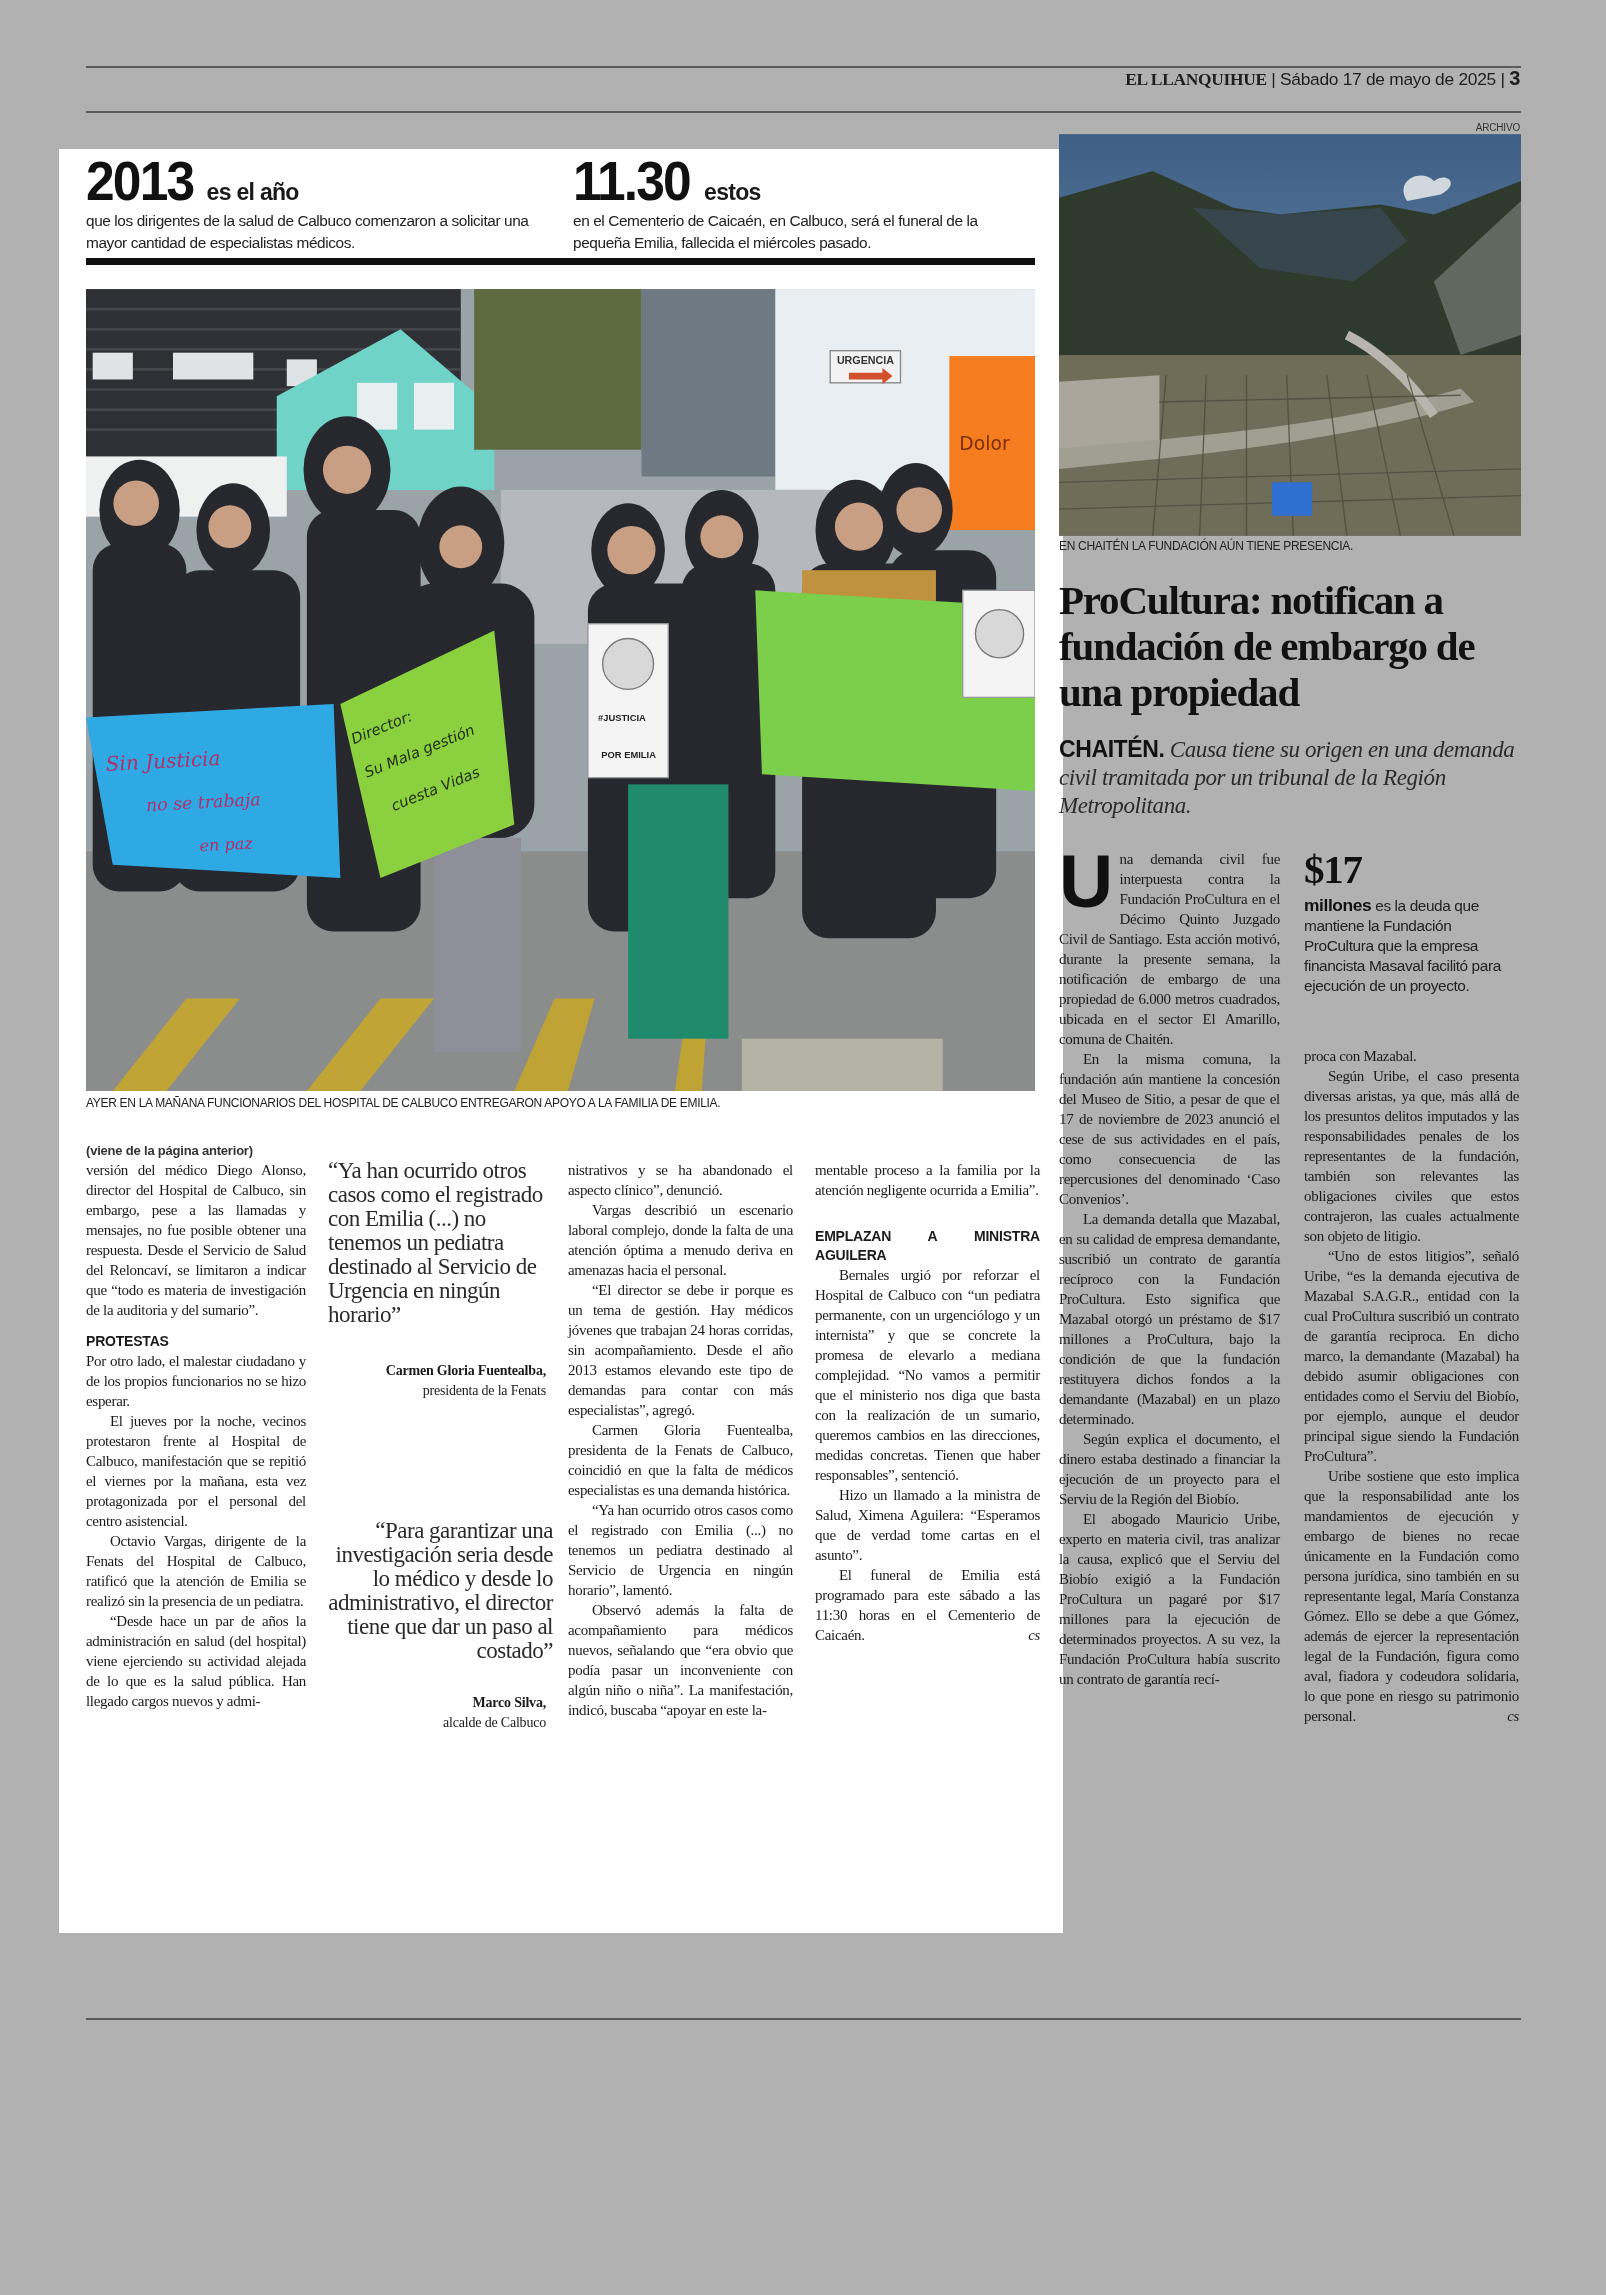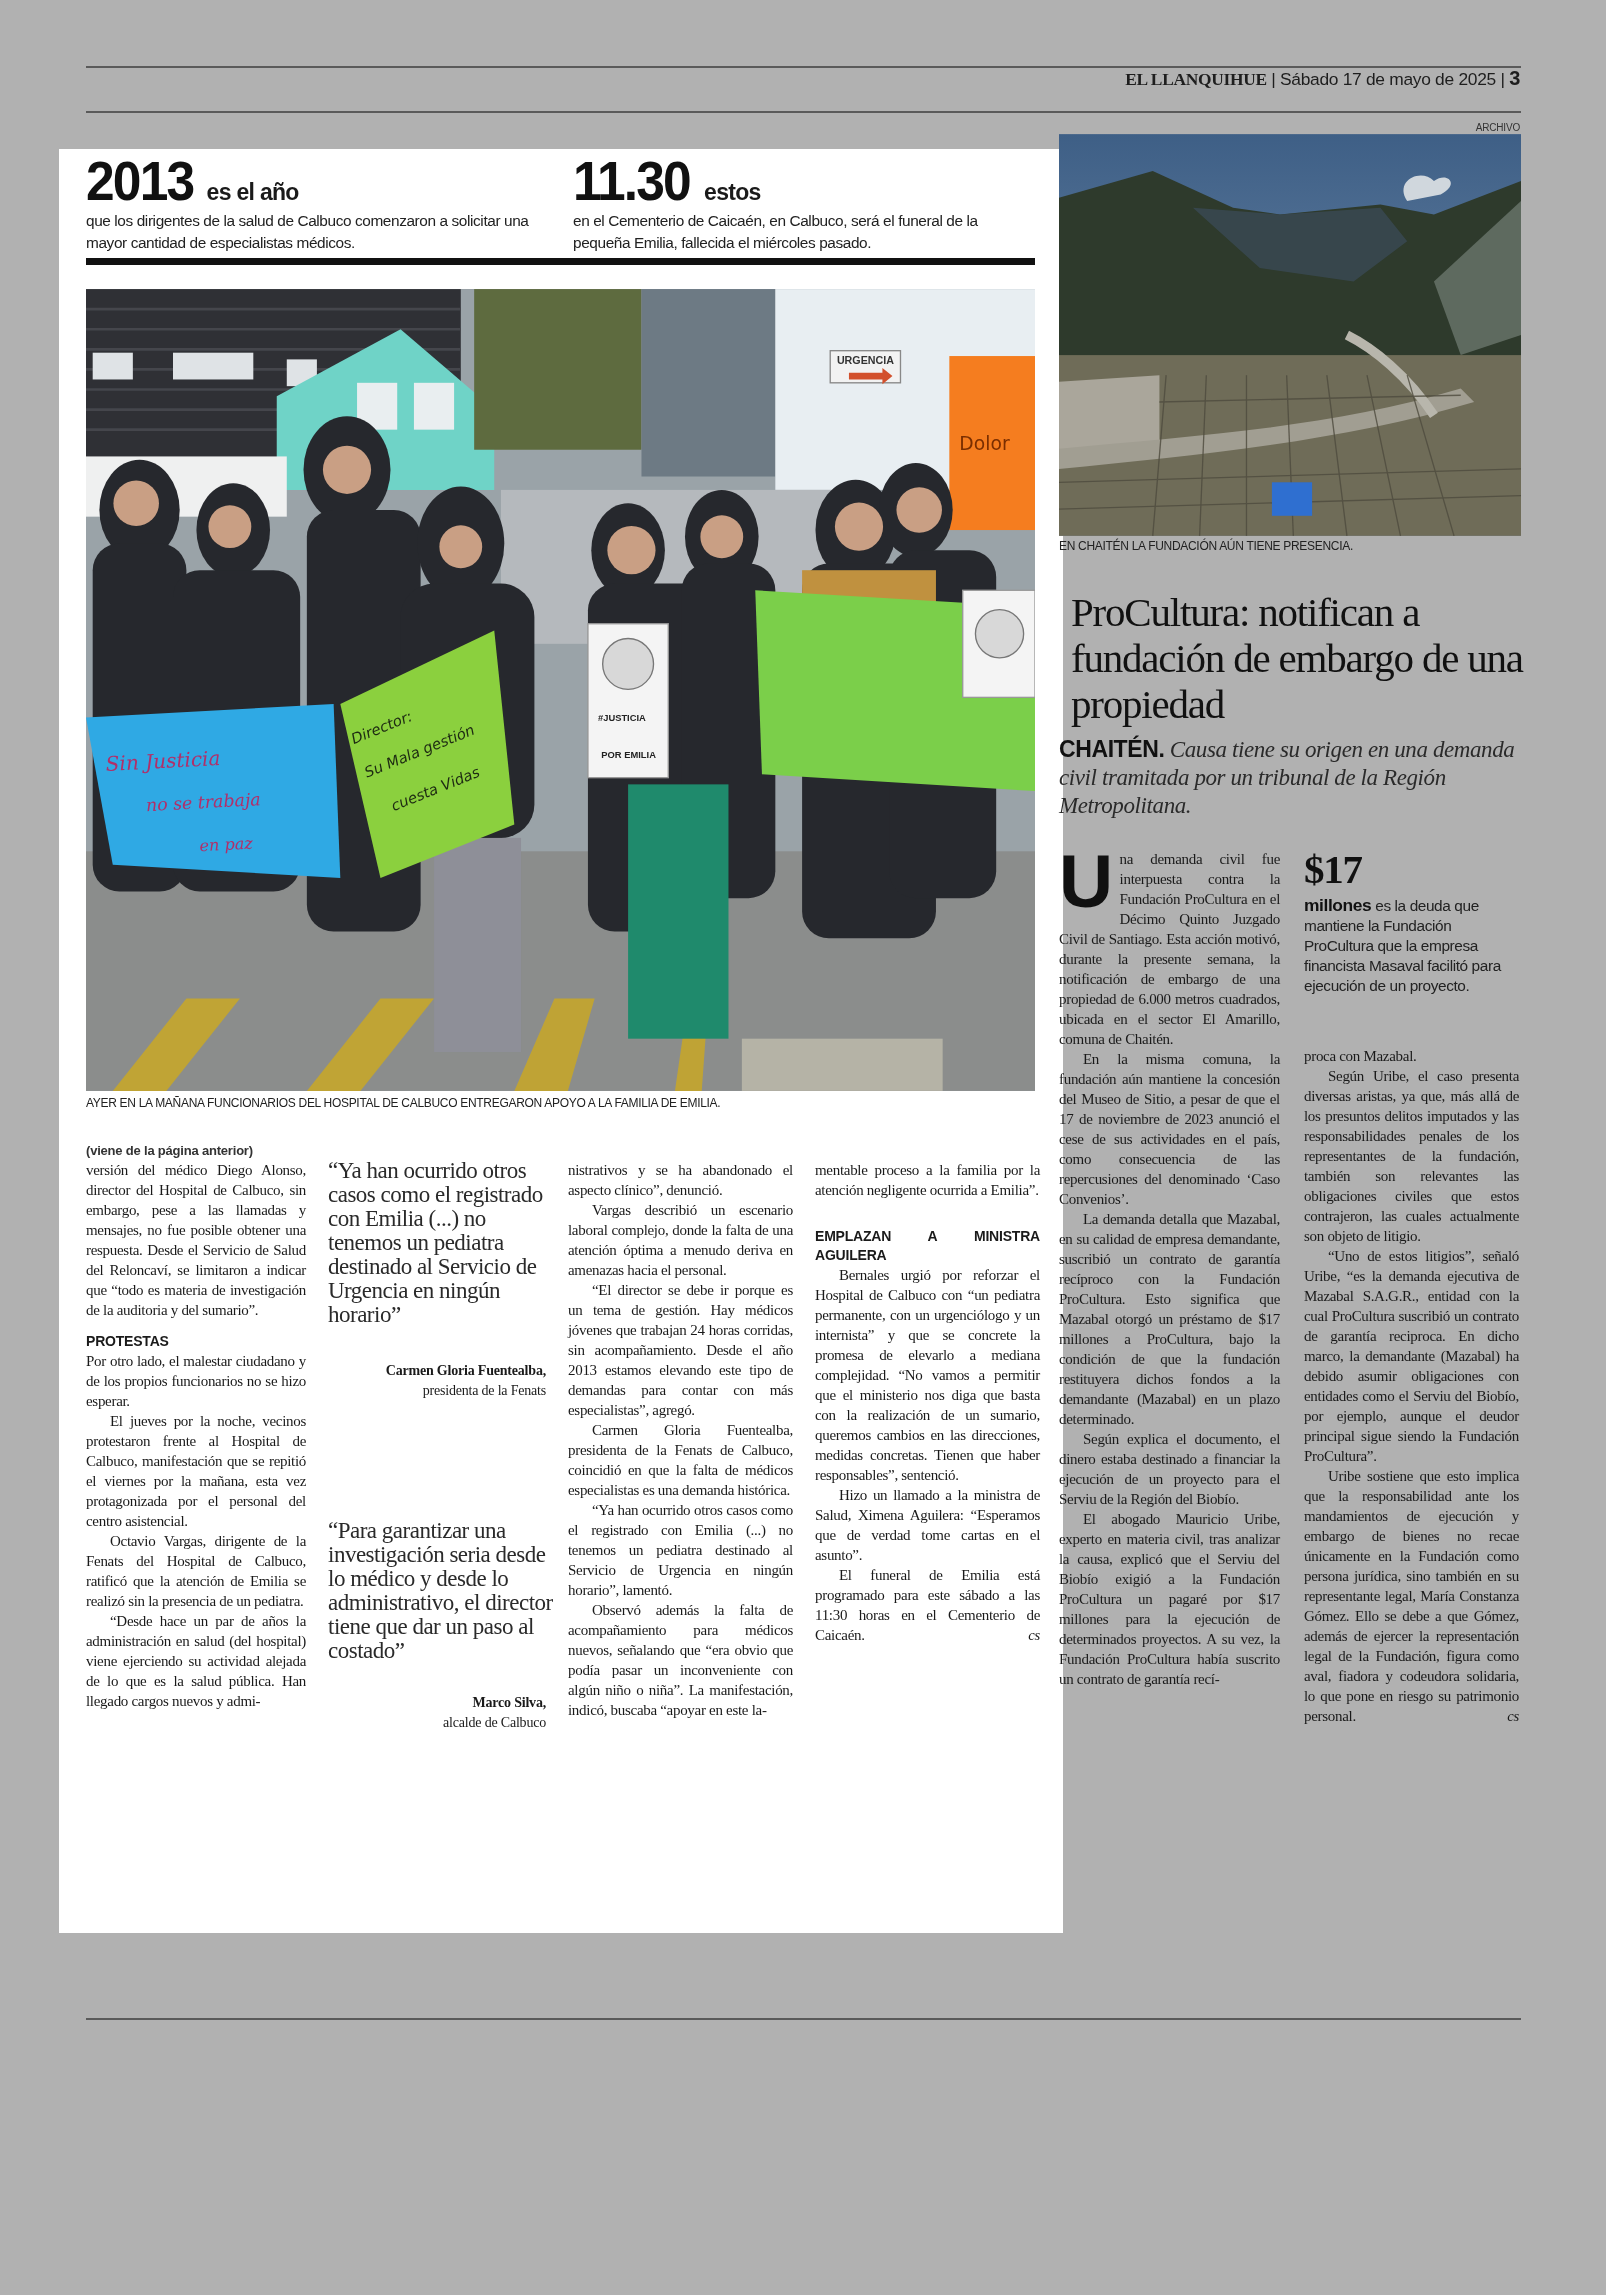--- a/index.html
+++ b/index.html
@@ -157,21 +157,21 @@
   <p class="ind">El jueves por la noche, vecinos protestaron frente al Hospital de Calbuco, manifestación que se repitió el viernes por la mañana, esta vez protagonizada por el personal del centro asistencial.</p>
   <p class="ind">Octavio Vargas, dirigente de la Fenats del Hospital de Calbuco, ratificó que la atención de Emilia se realizó sin la presencia de un pediatra.</p>
   <p class="ind">“Desde hace un par de años la administración en salud (del hospital) viene ejerciendo su actividad alejada de lo que es la salud pública. Han llegado cargos nuevos y admi-</p>
 </div>
 
 <div class="quote" style="left:328px;top:1159px;width:225px;">“Ya han ocurrido otros casos como el registrado con Emilia (...) no tenemos un pediatra destinado al Servicio de Urgencia en ningún horario”</div>
 <div class="qauthor" style="left:328px;top:1361px;width:218px;">
   <div class="nm">Carmen Gloria Fuentealba,</div>
   <div>presidenta de la Fenats</div>
 </div>
-<div class="quote" style="left:328px;top:1519px;width:225px;">“Para garantizar una investigación seria desde lo médico y desde lo administrativo, el director tiene que dar un paso al costado”</div>
+<div class="quote" style="left:328px;top:1519px;width:225px;text-align:right;">“Para garantizar una investigación seria desde lo médico y desde lo administrativo, el director tiene que dar un paso al costado”</div>
 <div class="qauthor" style="left:328px;top:1693px;width:218px;">
   <div class="nm">Marco Silva,</div>
   <div>alcalde de Calbuco</div>
 </div>
 
 <div class="col" style="left:568px;top:1160px;width:225px;">
   <p>nistrativos y se ha abandonado el aspecto clínico”, denunció.</p>
   <p class="ind">Vargas describió un escenario laboral complejo, donde la falta de una atención óptima a menudo deriva en amenazas hacia el personal.</p>
   <p class="ind">“El director se debe ir porque es un tema de gestión. Hay médicos jóvenes que trabajan 24 horas corridas, sin acompañamiento. Desde el año 2013 estamos elevando este tipo de demandas para contar con más especialistas”, agregó.</p>
   <p class="ind">Carmen Gloria Fuentealba, presidenta de la Fenats de Calbuco, coincidió en que la falta de médicos especialistas es una demanda histórica.</p>
@@ -215,21 +215,21 @@
         <line x1="520" y1="360" x2="590" y2="600"></line>
       <line x1="0" y1="520" x2="690" y2="500"></line>
         <line x1="0" y1="560" x2="690" y2="540"></line>
         <line x1="150" y1="400" x2="600" y2="390"></line>
     </g>
     <rect x="318" y="520" width="60" height="50" fill="#2f6fd0"></rect>
   </svg>
 </div>
 <div class="caption" style="left:1059px;top:539px;">EN CHAITÉN LA FUNDACIÓN AÚN TIENE PRESENCIA.</div>
 
-<h1 id="headline" style="margin:12px;font-weight:normal;">ProCultura: notifican a fundación de embargo de una propiedad</h1>
+<h1 id="headline" style="margin:0;font-weight:bold;">ProCultura: notifican a fundación de embargo de una propiedad</h1>
 <div id="subhead">
   <span class="loc">CHAITÉN.</span>
   <span>Causa tiene su origen en una demanda civil tramitada por un tribunal de la Región Metropolitana.</span>
 </div>
 
 <div class="col" style="left:1059px;top:849px;width:221px;">
   <p><span class="dropcap">U</span><span>na demanda civil fue interpuesta contra la Fundación ProCultura en el Décimo Quinto Juzgado Civil de Santiago. Esta acción motivó, durante la presente semana, la notificación de embargo de una propiedad de 6.000 metros cuadrados, ubicada en el sector El Amarillo, comuna de Chaitén.</span></p>
   <p class="ind">En la misma comuna, la fundación aún mantiene la concesión del Museo de Sitio, a pesar de que el 17 de noviembre de 2023 anunció el cese de sus actividades en el país, como consecuencia de las repercusiones del denominado ‘Caso Convenios’.</p>
   <p class="ind">La demanda detalla que Mazabal, en su calidad de empresa demandante, suscribió un contrato de garantía recíproco con la Fundación ProCultura. Esto significa que Mazabal otorgó un préstamo de $17 millones a ProCultura, bajo la condición de que la fundación restituyera dichos fondos a la demandante (Mazabal) en un plazo determinado.</p>
   <p class="ind">Según explica el documento, el dinero estaba destinado a financiar la ejecución de un proyecto para el Serviu de la Región del Biobío.</p>

